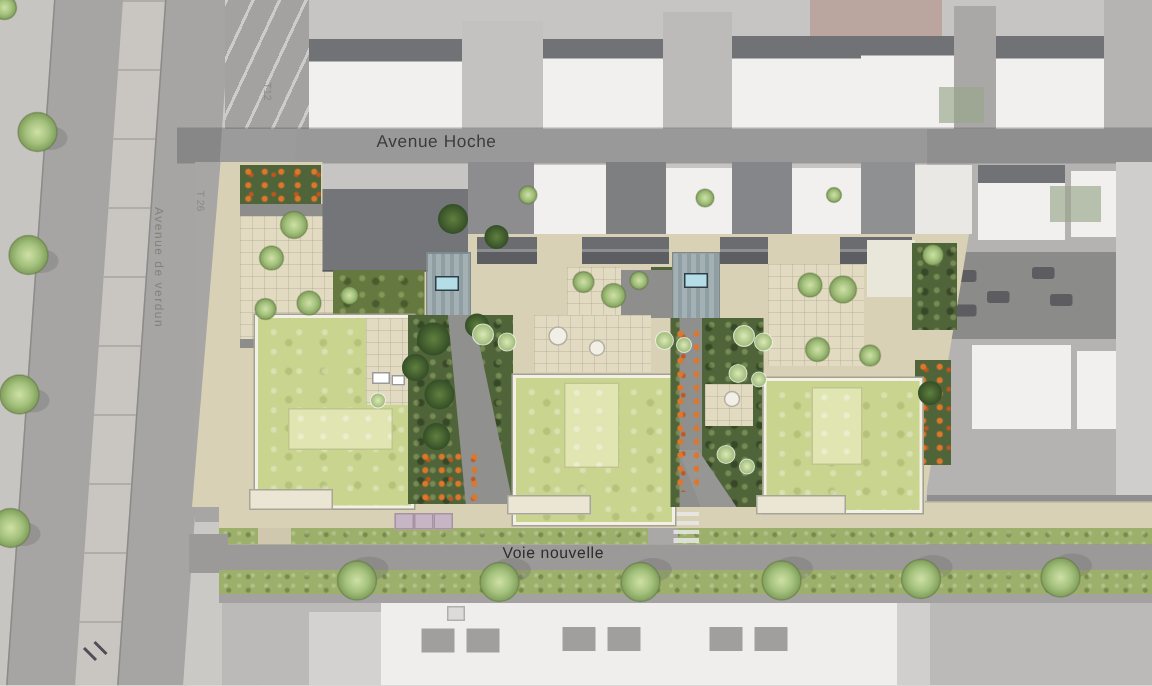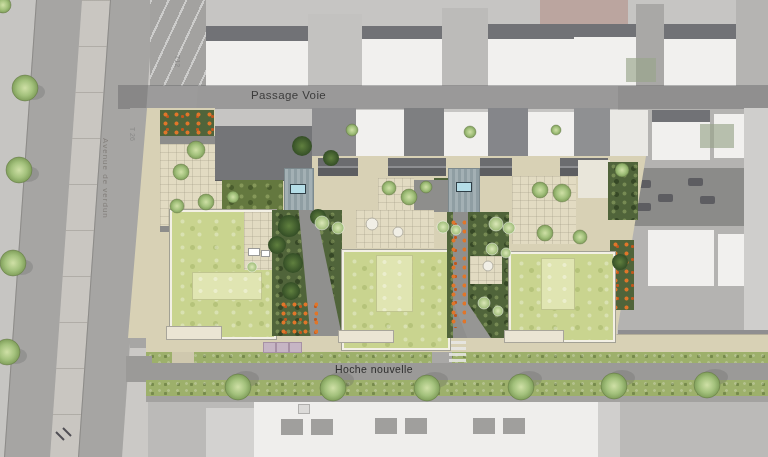--- a/index.html
+++ b/index.html
@@ -298,19 +298,19 @@
       <circle cx="372" cy="224" r="6"></circle>
         <circle cx="398" cy="232" r="5"></circle>
         <circle cx="488" cy="266" r="5"></circle>
     </g>
     <g stroke="#4f4e54" stroke-width="2">
       <line x1="56" y1="432" x2="64" y2="440"></line>
         <line x1="63" y1="428" x2="71" y2="436"></line>
     </g>
   </svg>
 
-  <span class="abs lbl" style="left:251px;top:89px;">Passage Voie</span>
-  <span class="abs lbl lbl-v" style="left:335px;top:363px;">Hoche nouvelle</span>
+  <span class="abs lbl" style="left:251px;top:89px;">Avenue Hoche</span>
+  <span class="abs lbl lbl-v" style="left:335px;top:363px;">Voie nouvelle</span>
   <span class="abs lbl-faint" style="left:101px;top:138px;">Avenue de verdun</span>
   <span class="abs lbl-parcel" style="left:174px;top:55px;">T12</span>
   <span class="abs lbl-parcel" style="left:129px;top:127px;">T 26</span>
 
 </div>
 
 </body></html>

